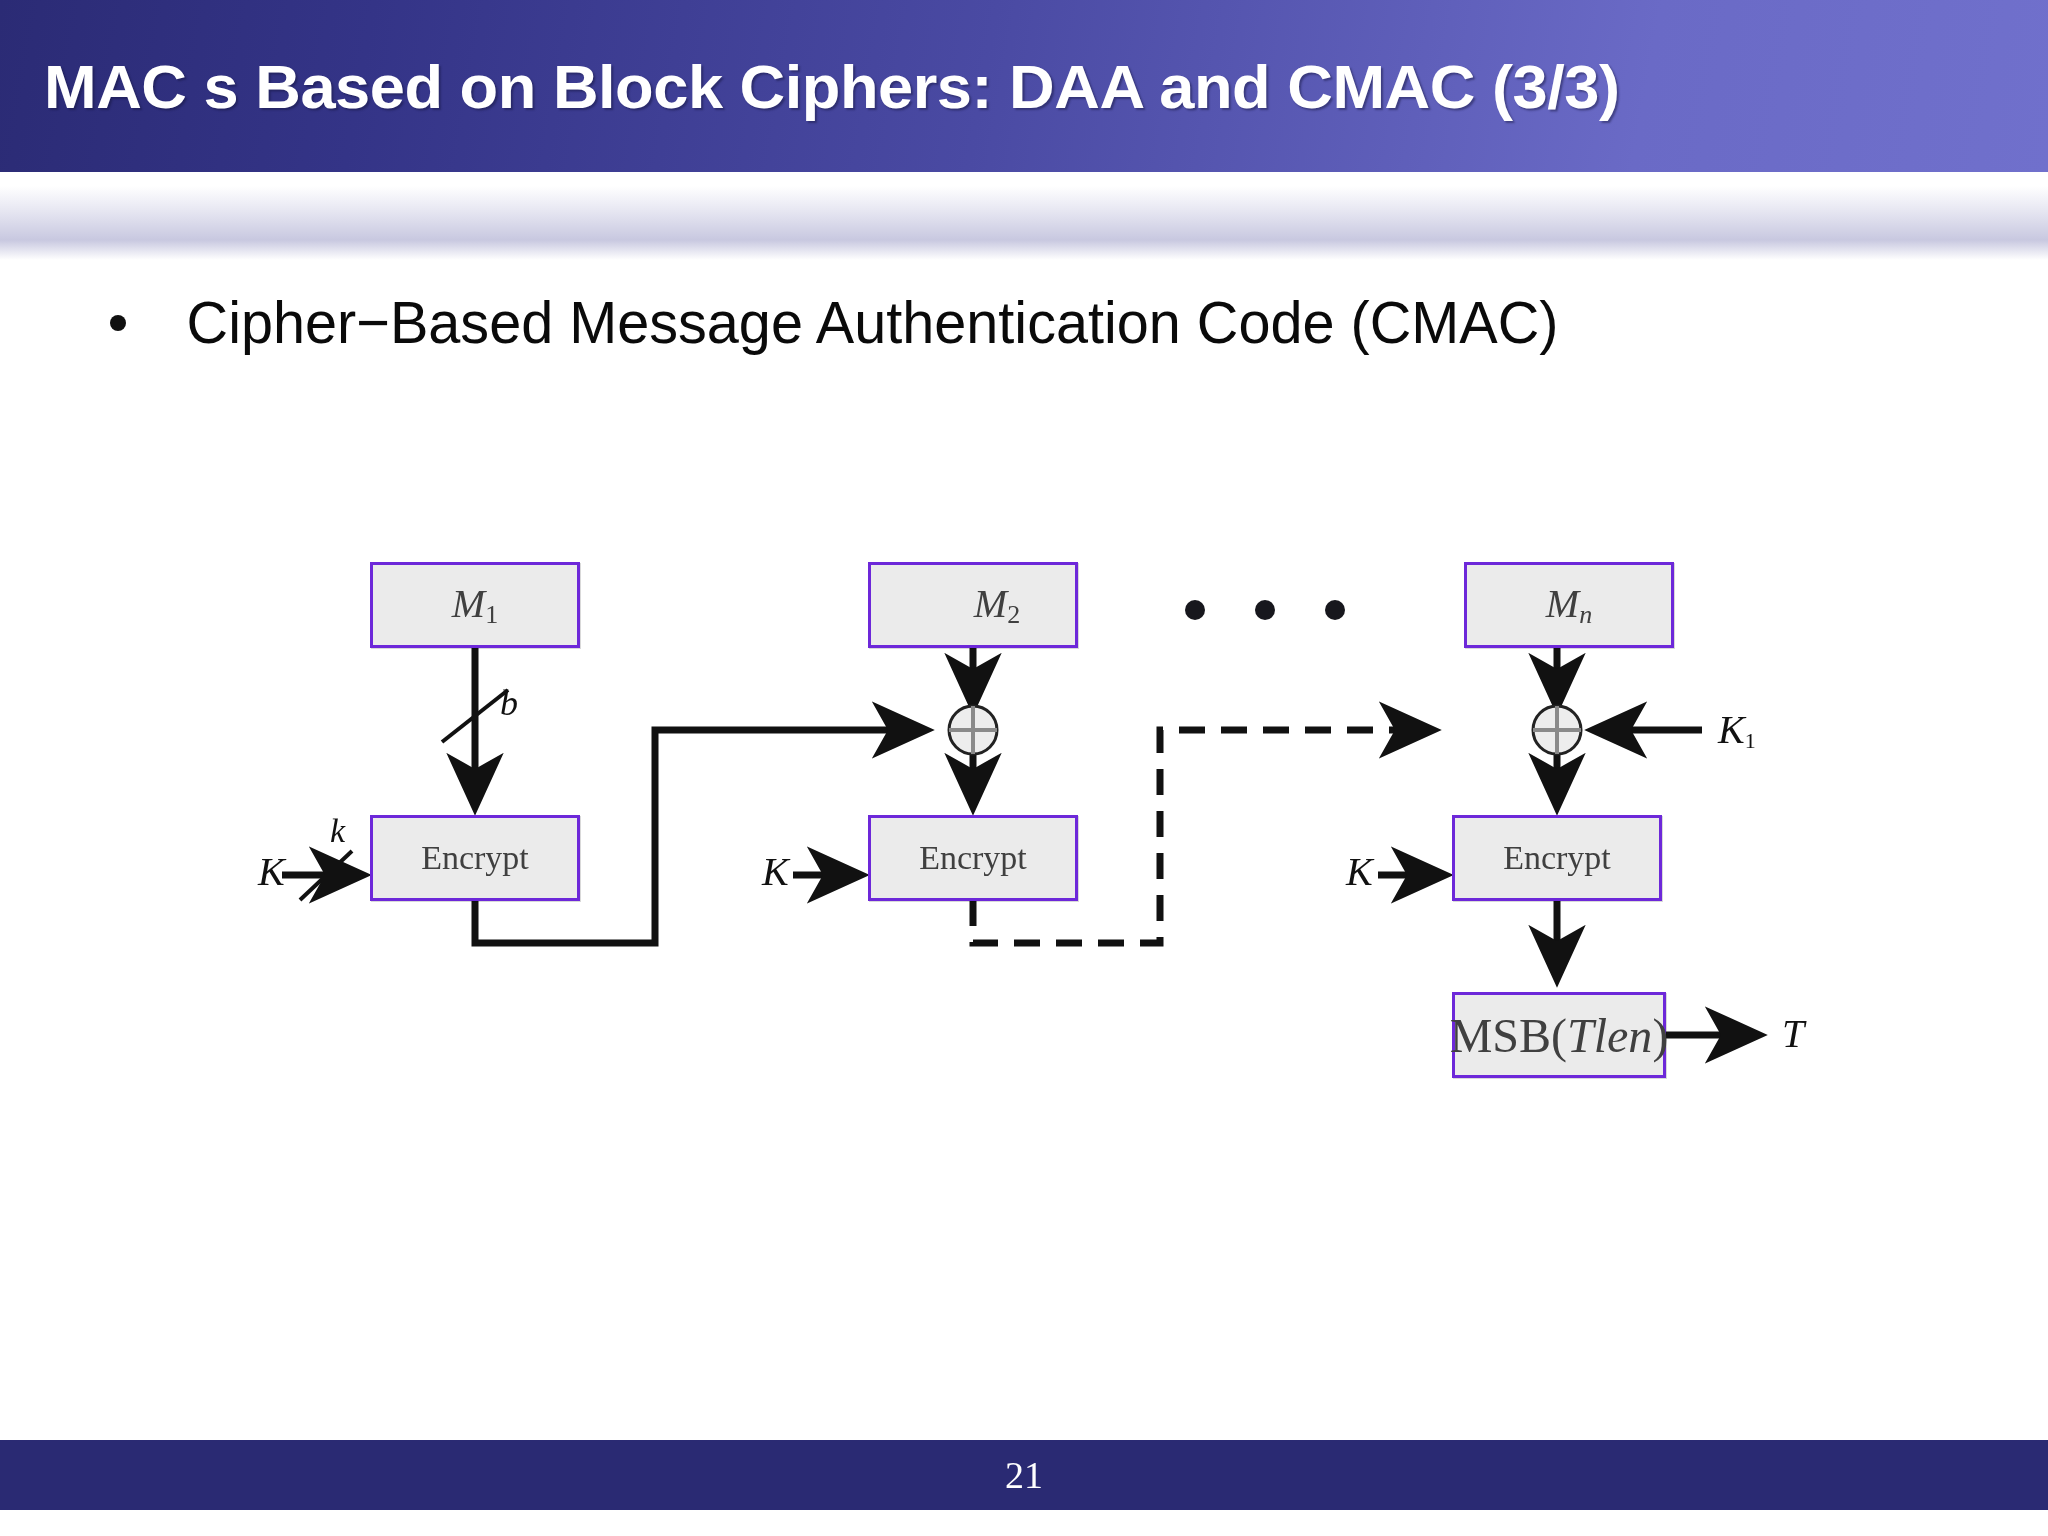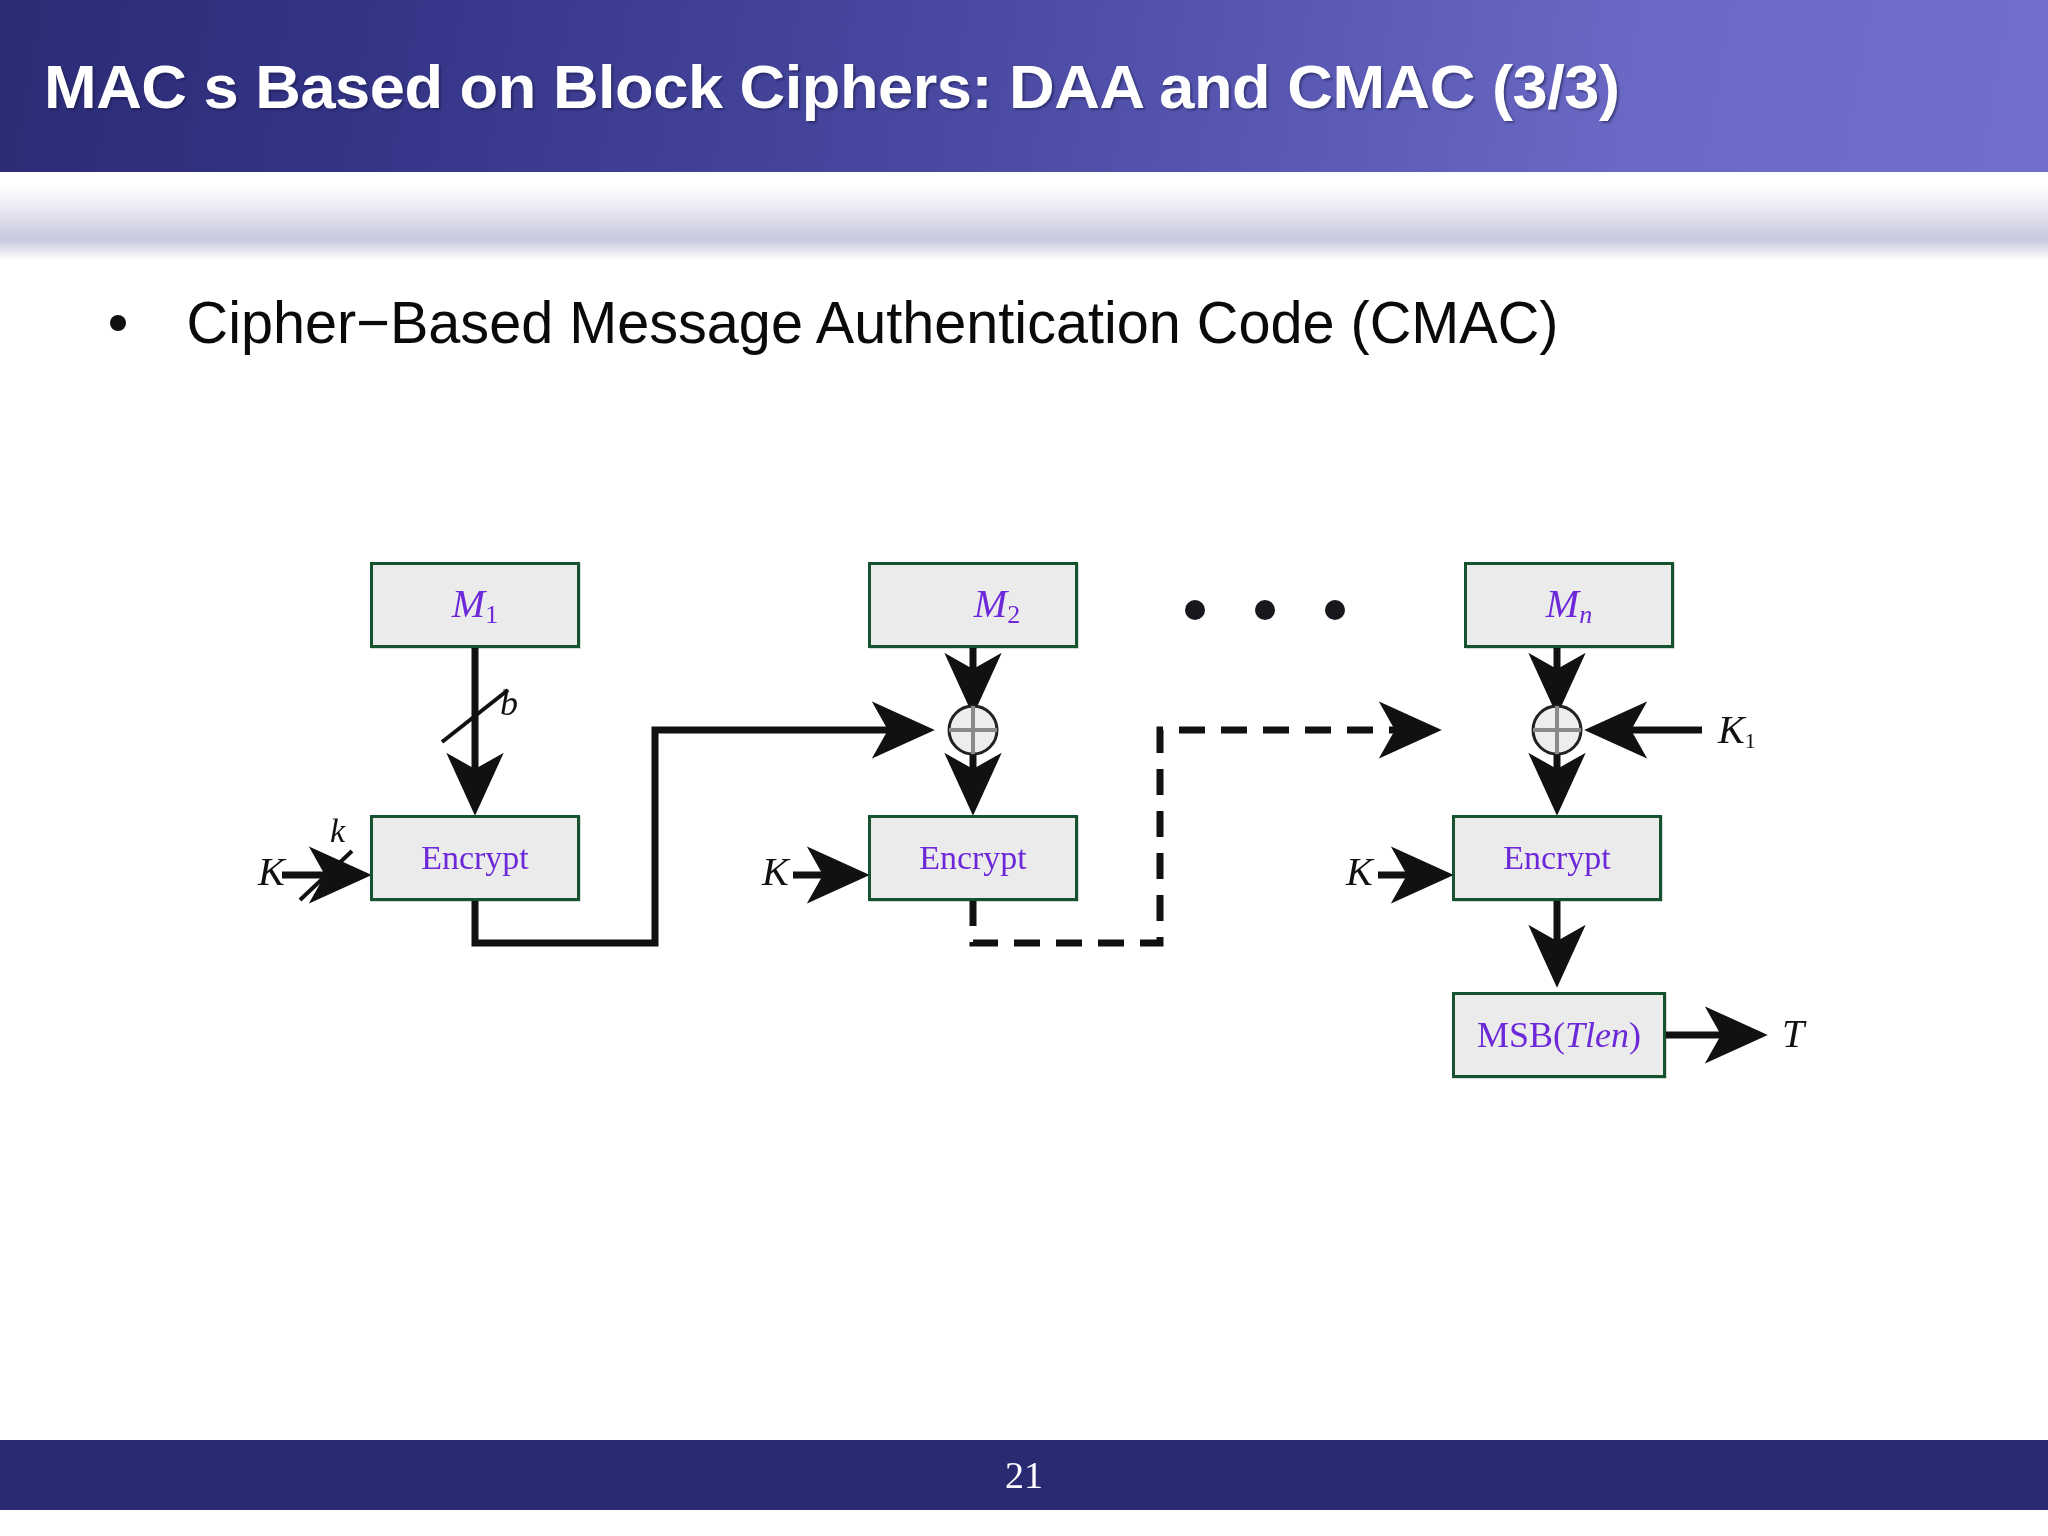--- a/index.html
+++ b/index.html
@@ -56,32 +56,32 @@
   }
 
   
   #diagram{
     position:absolute;left:0;top:0;width:2048px;height:1536px;
     pointer-events:none;
   }
   .blk{
     position:absolute;
     background:#ebebeb;
-    border:3px solid #14532d;
+    border:3px solid #6d28d9;
     box-sizing:border-box;
     display:flex;align-items:center;justify-content:center;
     font-family:"Liberation Serif", serif;
-    color:#6d28d9;
+    color:#404040;
     box-shadow:1px 1px 0 rgba(0,0,0,0.15);
   }
   .mlbl{font-style:italic;font-size:40px;}
   .mlbl sub{font-style:normal;font-size:26px;vertical-align:-6px;}
   .mlbl sub.it{font-style:italic;}
   .enc{font-size:34px;}
-  .msb{font-size:36px;}
+  .msb{font-size:48px;}
   .msb i{font-style:italic;}
 
   .sig{
     position:absolute;
     font-family:"Liberation Serif", serif;
     font-style:italic;
     color:#111111;
   }
   .sig sub{font-style:normal;font-size:22px;vertical-align:-5px;}
 

